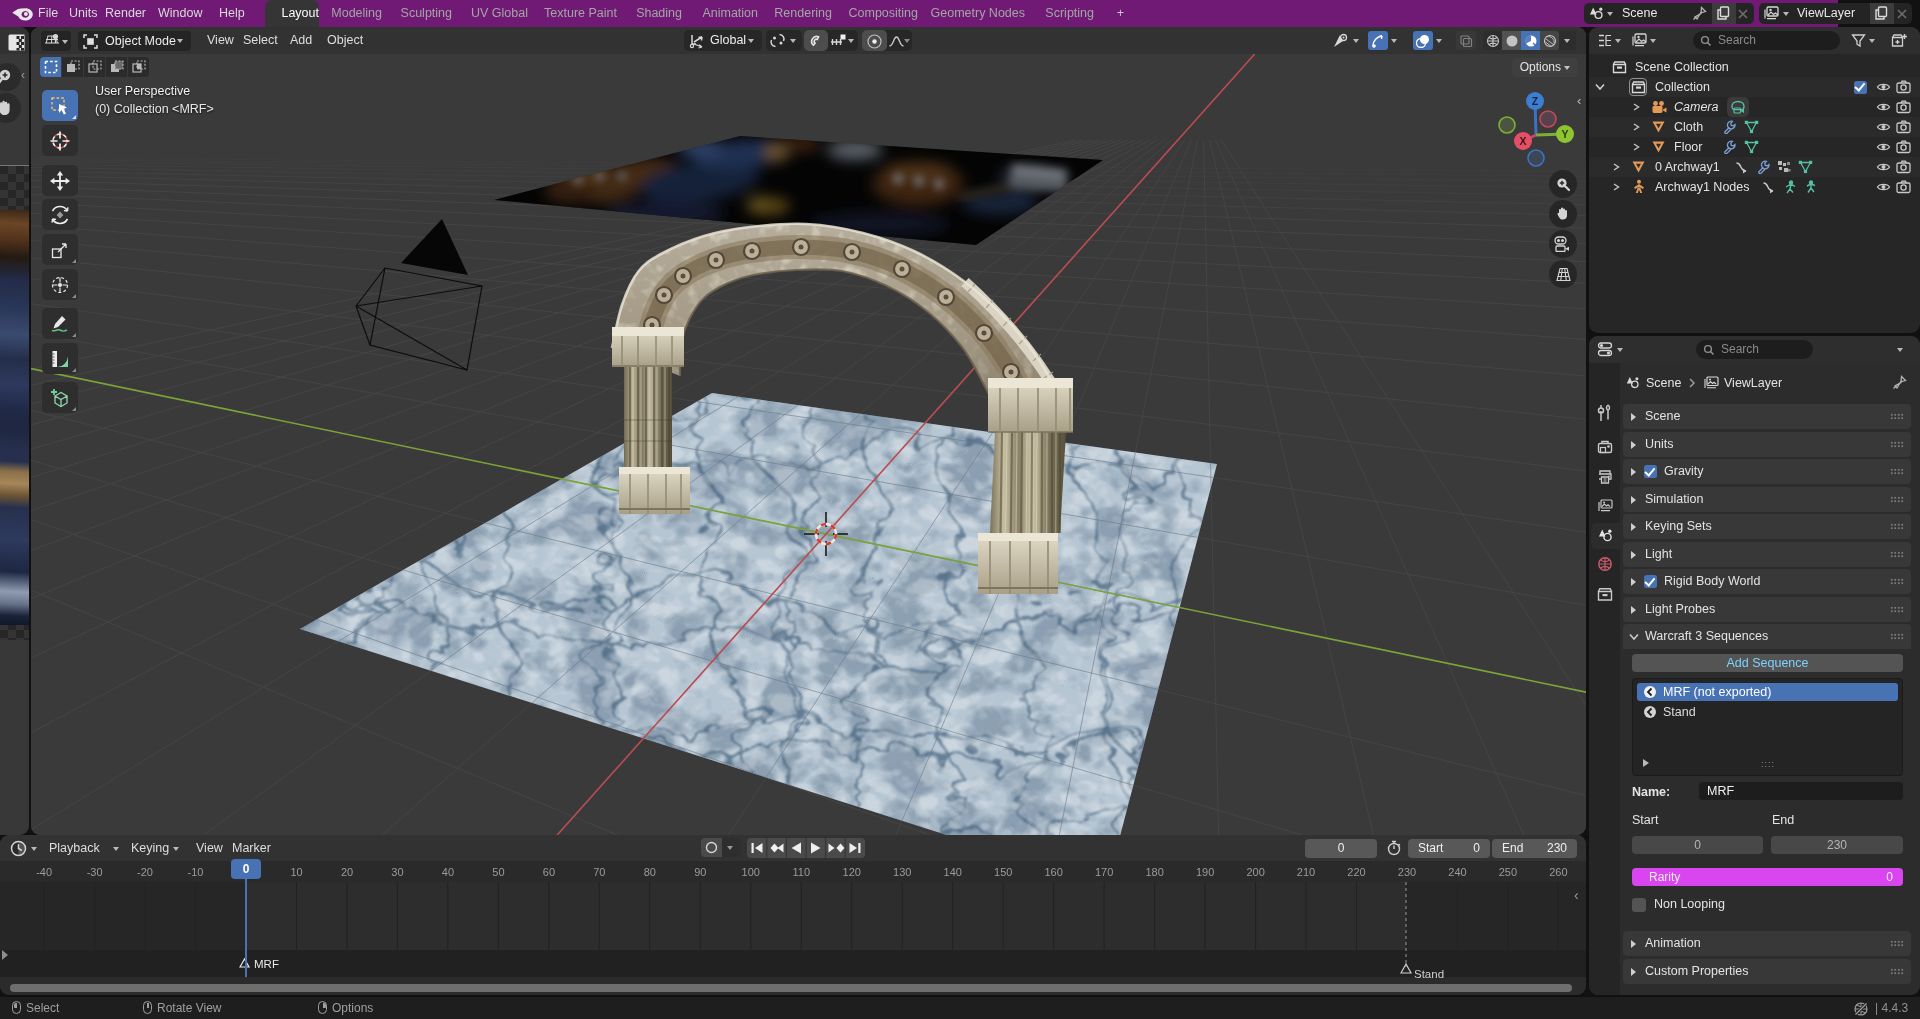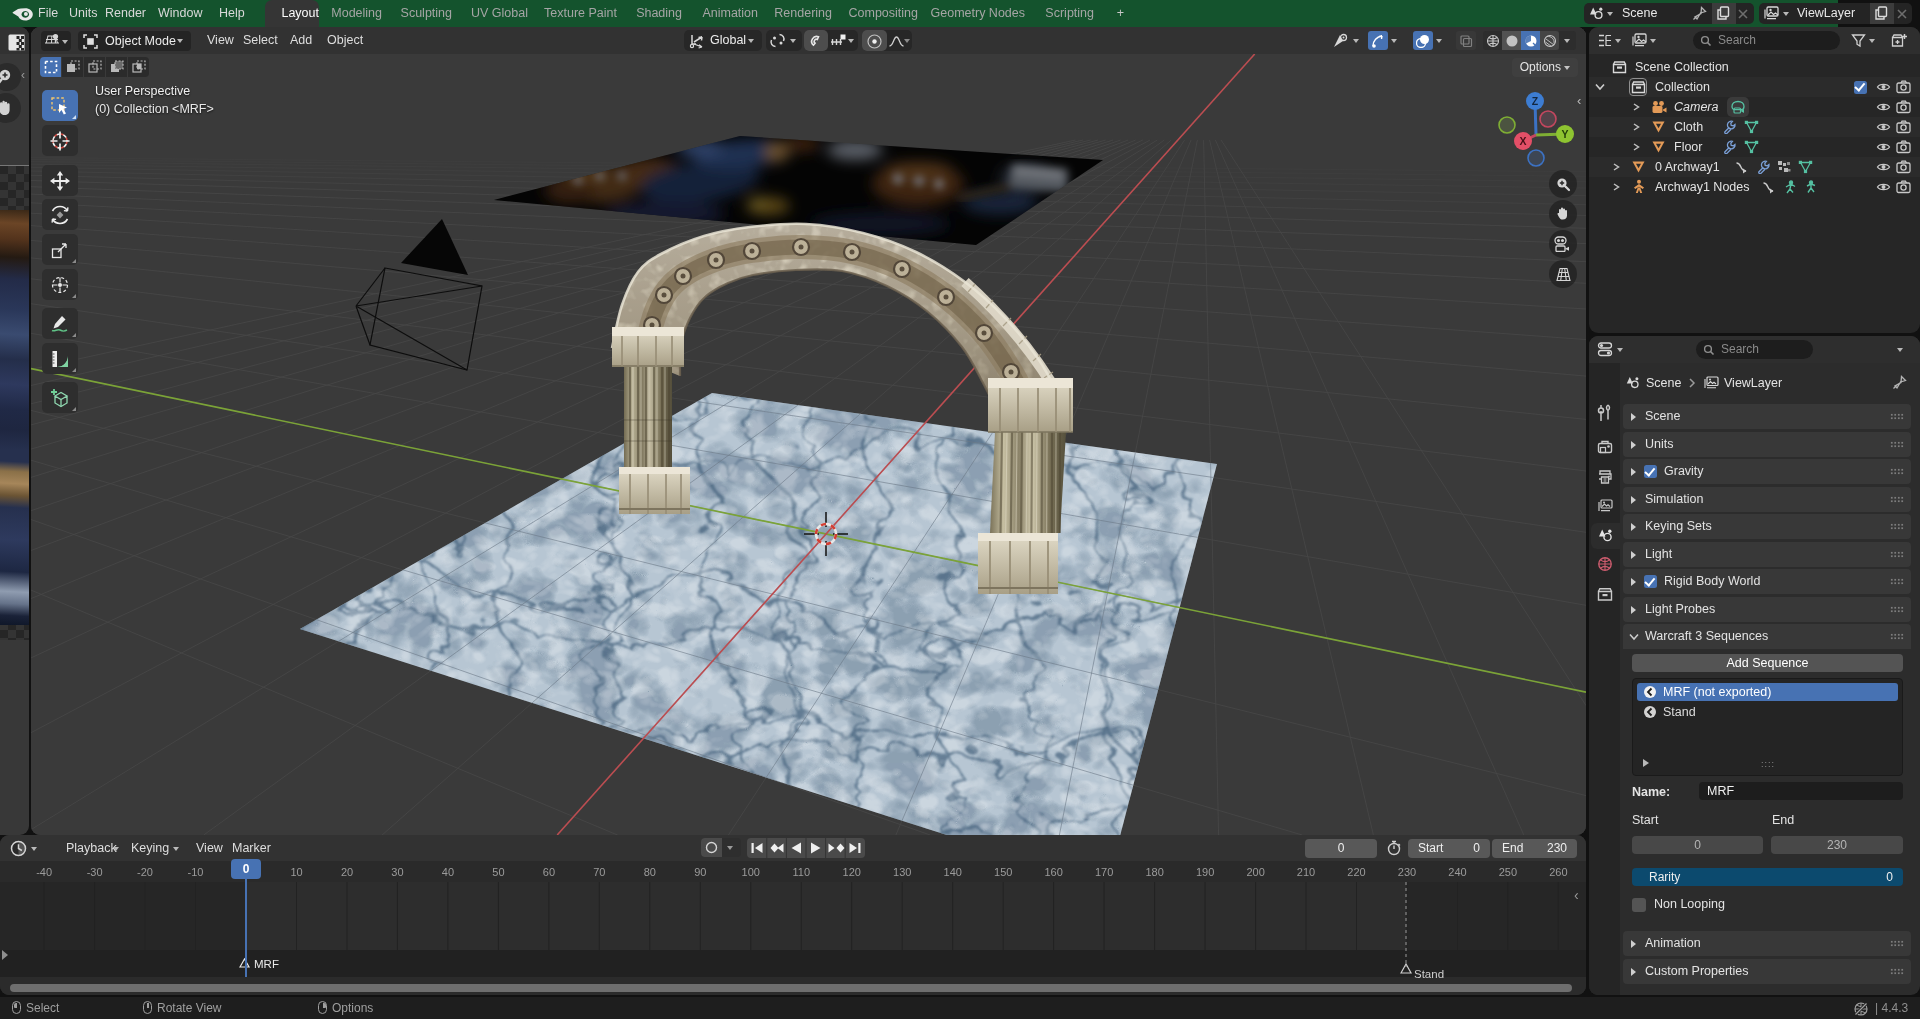--- a/index.html
+++ b/index.html
@@ -1,19 +1,19 @@
 <!DOCTYPE html>
 <html><head><meta charset="utf-8"><style>
 *{margin:0;padding:0;box-sizing:border-box;}
 html,body{width:1920px;height:1019px;overflow:hidden;background:#111;
  font-family:"Liberation Sans",sans-serif;-webkit-font-smoothing:antialiased;}
 .abs{position:absolute;}
 #page{position:relative;width:1920px;height:1019px;}
 
-#topbar{position:absolute;left:0;top:0;width:1838px;height:27px;background:#14532d;color:#d5d5d5;font-size:12.5px;}
+#topbar{position:absolute;left:0;top:0;width:1838px;height:27px;background:#701a75;color:#d5d5d5;font-size:12.5px;}
 #topbar .menu{position:absolute;top:0;height:27px;line-height:26px;color:#d9d9d9;}
 .tab{position:absolute;top:0;height:27px;line-height:26px;color:#a5a5a5;font-size:12.5px;text-align:right;}
 .tab.active{background:#353535;color:#fcfcfc;border-radius:7px 7px 0 0;}
 
 .region{position:absolute;background:#3a3a3a;border-radius:9px;overflow:hidden;}
 .hdr{position:absolute;left:0;top:0;right:0;height:27px;background:#323232;}
 .htxt{position:absolute;top:0;height:27px;line-height:26px;color:#dedede;font-size:12.5px;}
 .v{display:inline-block;width:0;height:0;border-left:3.5px solid transparent;border-right:3.5px solid transparent;border-top:4px solid #b9b9b9;vertical-align:middle;}
 
 .tbtn{position:absolute;left:11px;width:36px;height:31px;background:#2e2e2e;border-radius:5px;}
@@ -1060,21 +1060,21 @@
  <div class="panel" style="top:123px;"><span class="car"></span><div class="chk" style="left:21px;top:6px;"></div><span style="margin-left:41px;">Gravity</span><span class="grip"></span></div>
  <div class="panel" style="top:150.5px;"><span class="car"></span><span style="margin-left:22px;">Simulation</span><span class="grip"></span></div>
  <div class="panel" style="top:178px;"><span class="car"></span><span style="margin-left:22px;">Keying Sets</span><span class="grip"></span></div>
  <div class="panel" style="top:205.5px;"><span class="car"></span><span style="margin-left:22px;">Light</span><span class="grip"></span></div>
  <div class="panel" style="top:233px;"><span class="car"></span><div class="chk" style="left:21px;top:6px;"></div><span style="margin-left:41px;">Rigid Body World</span><span class="grip"></span></div>
  <div class="panel" style="top:260.5px;"><span class="car"></span><span style="margin-left:22px;">Light Probes</span><span class="grip"></span></div>
  <div class="panel" style="top:288px;border-radius:4px 4px 0 0;"><svg class="abs" style="left:6px;top:9px" width="10" height="8" viewBox="0 0 10 8">
           <path d="M1,1.5 l4,4.5 4,-4.5" fill="none" stroke="#cdcdcd" stroke-width="1.5"></path>
         </svg><span style="margin-left:22px;">Warcraft 3 Sequences</span><span class="grip"></span></div>
 
- <div class="abs" style="left:43px;top:318px;width:271px;height:18px;background:#545454;border-radius:4px;color:#ffffff;font-size:12.5px;line-height:18px;text-align:center;">Add Sequence</div>
+ <div class="abs" style="left:43px;top:318px;width:271px;height:18px;background:#545454;border-radius:4px;color:#7dd3fc;font-size:12.5px;line-height:18px;text-align:center;">Add Sequence</div>
  <div class="abs" style="left:43px;top:342px;width:271px;height:98px;background:#242424;border:1px solid #1a1a1a;border-radius:4px;">
   <div class="abs" style="left:4px;top:4px;width:261px;height:18px;background:#4772b3;border-radius:3px;">
    <svg class="abs" style="left:6px;top:2px" width="14" height="14" viewBox="0 0 14 14">
             <circle cx="7" cy="7" r="6" fill="#f2f2f2"></circle>
             <path d="M8.5,3.5 L5,7 l3.5,3.5" fill="none" stroke="#1d1d1d" stroke-width="1.8"></path>
           </svg>
    <div class="abs" style="left:26px;top:0;color:#fff;font-size:12.5px;line-height:18px;">MRF (not exported)</div>
   </div>
   <div class="abs" style="left:4px;top:24px;width:261px;height:18px;">
    <svg class="abs" style="left:6px;top:2px" width="14" height="14" viewBox="0 0 14 14">
@@ -1087,40 +1087,40 @@
   <div class="abs" style="left:128px;top:80px;color:#8f8f8f;font-size:9px;letter-spacing:1px;">::::</div>
  </div>
  <div class="abs" style="left:43px;top:449px;color:#e3e3e3;font-size:12.5px;font-weight:bold;">Name:</div>
  <div class="abs" style="left:110px;top:446px;width:204px;height:18px;background:#1d1d1d;border-radius:4px;">
   <div class="abs" style="left:8px;top:0;color:#f0f0f0;font-size:12.5px;line-height:18px;">MRF</div>
  </div>
  <div class="abs" style="left:43px;top:477px;color:#e3e3e3;font-size:12.5px;">Start</div>
  <div class="abs" style="left:183px;top:477px;color:#e3e3e3;font-size:12.5px;">End</div>
  <div class="fld" style="left:43px;top:500px;width:131px;height:18px;background:#484848;color:#b5b5b5;line-height:18px;">0</div>
  <div class="fld" style="left:182px;top:500px;width:132px;height:18px;background:#484848;color:#b5b5b5;line-height:18px;">230</div>
- <div class="fld" style="left:43px;top:532px;width:271px;height:18px;background:#0c4a6e;line-height:18px;">
+ <div class="fld" style="left:43px;top:532px;width:271px;height:18px;background:#d946ef;line-height:18px;">
   <div class="abs" style="left:17px;top:0;">Rarity</div>
         <div class="abs" style="right:10px;top:0;">0</div>
  </div>
  <div class="abs" style="left:43px;top:562px;width:14px;height:14px;background:#545454;border-radius:3px;"></div>
  <div class="abs" style="left:65px;top:561px;color:#e3e3e3;font-size:12.5px;">Non Looping</div>
 
  <div class="panel" style="top:595px;"><span class="car"></span><span style="margin-left:22px;">Animation</span><span class="grip"></span></div>
  <div class="panel" style="top:622.5px;"><span class="car"></span><span style="margin-left:22px;">Custom Properties</span><span class="grip"></span></div>
 </div>
 
 <div id="timeline">
  <div id="tl-hdr">
   <svg class="abs" style="left:10px;top:5px" width="17" height="17" viewBox="0 0 17 17">
           <circle cx="8.5" cy="8.5" r="7" fill="#2a2a2a" stroke="#d5d5d5" stroke-width="1.5"></circle>
           <path d="M8.5,4.2 v4.3 l3.4,2" stroke="#d5d5d5" stroke-width="1.5" fill="none"></path>
           <path d="M8.5,1.5 a7,7 0 0 1 0,14 Z" fill="#cfcfcf" opacity="0.25"></path>
         </svg>
   <span class="v abs" style="left:31px;top:12px"></span>
-  <div class="htxt" style="left:66px;">Playback</div>
+  <div class="htxt" style="left:49px;">Playback</div>
         <span class="v abs" style="left:113px;top:12px"></span>
   <div class="htxt" style="left:131px;">Keying</div>
         <span class="v abs" style="left:173px;top:12px"></span>
   <div class="htxt" style="left:196px;">View</div>
   <div class="htxt" style="left:232px;">Marker</div>
 
   <div class="abs" style="left:701px;top:3px;width:40px;height:19px;background:#2e2e2e;border-radius:4px;overflow:hidden;">
     <div class="abs" style="left:0;top:0;width:21px;height:19px;background:#4a4a4a;"></div>
     <svg class="abs" style="left:4px;top:3px" width="13" height="13" viewBox="0 0 13 13">
             <circle cx="6.5" cy="6.5" r="5" fill="none" stroke="#d5d5d5" stroke-width="1.4"></circle>

